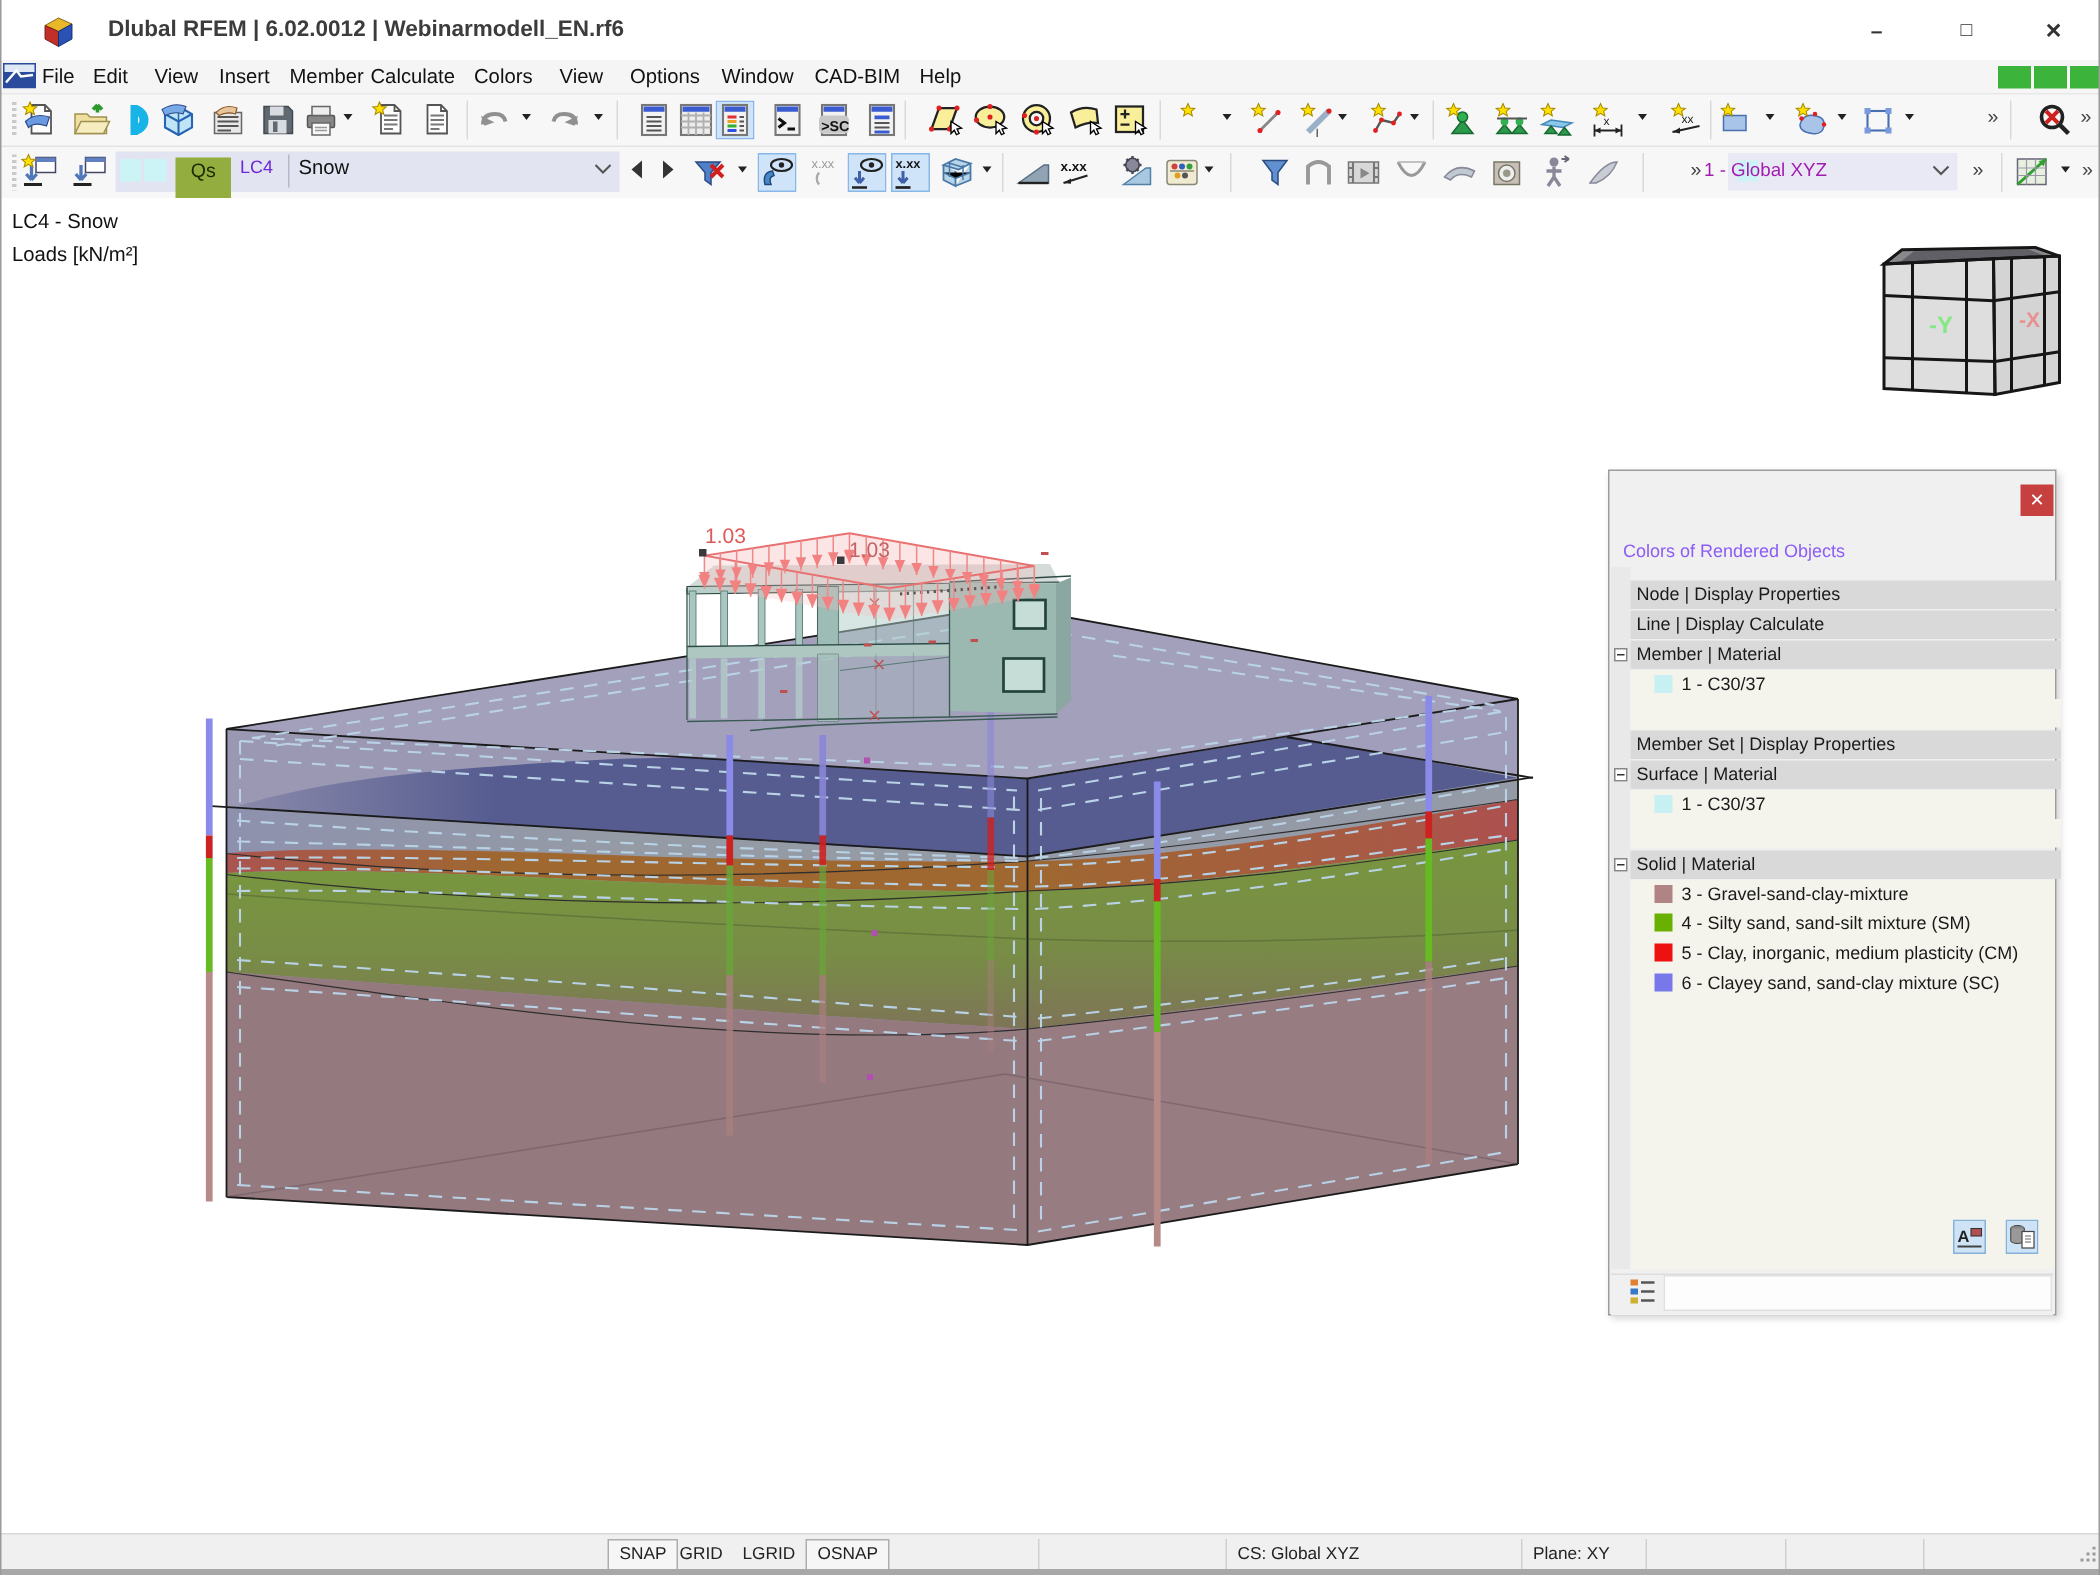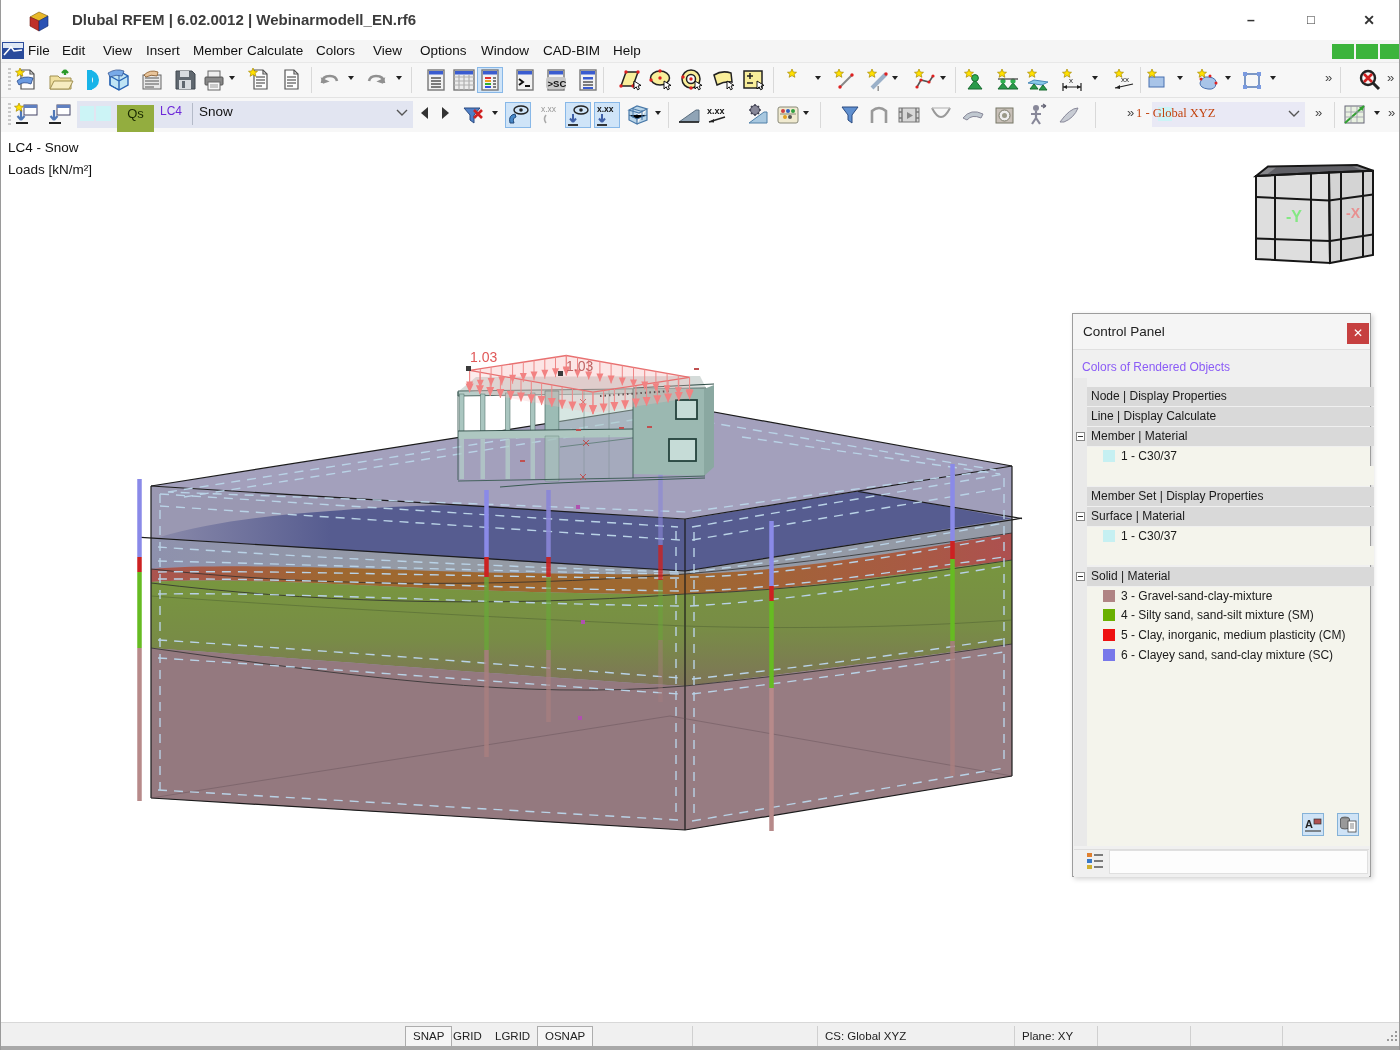--- a/index.html
+++ b/index.html
@@ -442,21 +442,21 @@
       <path d="M1,1 l5,5 5,-5" fill="none" stroke="#555" stroke-width="1.4"></path>
     </svg>
     <svg class="abs" style="left:418px;top:7px" width="14" height="16" viewBox="0 0 14 16">
       <path d="M10,2 L3,8 l7,6 Z" fill="#333"></path>
     </svg>
     <svg class="abs" style="left:438px;top:7px" width="14" height="16" viewBox="0 0 14 16">
       <path d="M4,2 l7,6 -7,6 Z" fill="#333"></path>
     </svg>
     <div class="abs" style="left:1152px;top:4px;width:153px;height:25px;background:#e9e9f5;"></div>
     <div class="abs" style="left:1158px;top:9px;width:14px;height:14px;background:#ccf4f6;"></div>
-    <div class="abs" style="left:1136px;top:8px;font-size:12.5px;color:#c2410c;font-family:Liberation Serif, serif;">1 - Global XYZ</div>
+    <div class="abs" style="left:1136px;top:8px;font-size:12.5px;color:#a21caf;">1 - Global XYZ</div>
     <svg class="abs" style="left:1288px;top:12px" width="12" height="8" viewBox="0 0 12 8">
       <path d="M1,1 l5,5 5,-5" fill="none" stroke="#555" stroke-width="1.4"></path>
     </svg>
 </div>
 
 <div class="abs" id="viewport">
  <svg width="1400" height="890" viewBox="0 132 1400 890" id="scene">
  <defs>
   <linearGradient id="clayL" x1="0" y1="0" x2="1" y2="0">
    <stop offset="0" stop-color="#aa5450"></stop>
@@ -717,23 +717,20 @@
   </g>
   <text x="1286" y="222" font-size="16" font-weight="bold" fill="#84e884">-Y</text>
   <text x="1346" y="218" font-size="14" font-weight="bold" fill="#e89090">-X</text>
  </g>
  <text x="8" y="152" font-size="13.5" fill="#111">LC4 - Snow</text>
  <text x="8" y="174" font-size="13.5" fill="#111">Loads [kN/m²]</text>
  </svg>
 </div>
 
 <div class="abs" id="cpanel">
-    <div class="abs" style="left:0;top:0;width:297px;height:36px;background:#f5f5f5;border-bottom:1px solid #e0e0e0;box-sizing:border-box;">
-      <span style="position:absolute;left:10px;top:0;line-height:36px;font-size:13.5px;color:#222;">Control Panel</span>
-    </div>
     <div class="abs" style="left:274px;top:9px;width:22px;height:21px;background:#c64040;color:#fff;font-size:12px;text-align:center;line-height:21px;">✕</div>
     <div class="abs" style="left:9px;top:46px;font-size:12px;color:#8b5cf6;">Colors of Rendered Objects</div>
     <div class="abs" style="left:1px;top:64px;width:13px;height:468px;background:#e9e9e9;"></div>
     <div class="abs" style="left:14px;top:133px;width:283px;height:39px;background:#f4f4ec;"></div>
     <div class="abs" style="left:14px;top:213px;width:283px;height:38px;background:#f4f4ec;"></div>
     <div class="abs" style="left:14px;top:273px;width:283px;height:259px;background:#f4f4ec;"></div>
     <div class="prow prowg" style="top:73px;padding-left:4px;">Node | Display Properties</div>
     <div class="prow prowg" style="top:93px;padding-left:4px;">Line | Display Calculate</div>
     <div class="prow prowg" style="top:113px;padding-left:4px;"><span class="minus"></span>Member | Material</div>
     <div class="prow prowc" style="top:133px;"><span class="sw" style="background:#c6f0f2"></span>1 - C30/37</div>

